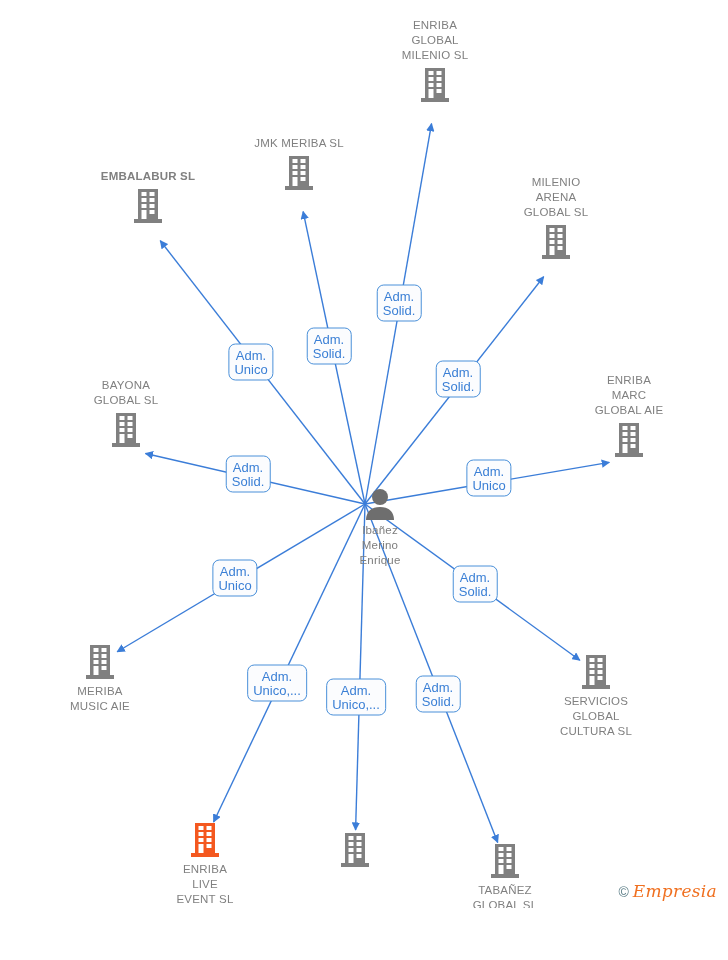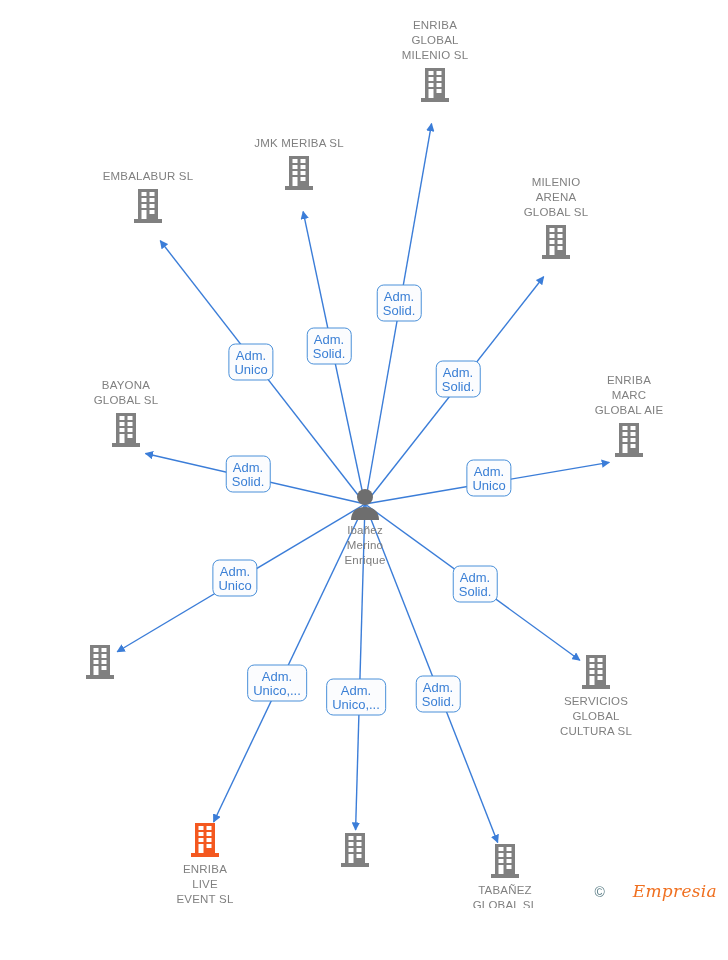--- a/index.html
+++ b/index.html
@@ -76,21 +76,20 @@
     color: #5a7d86;
     line-height: 1;
   }
   #watermark .brand {
     font-family: "DejaVu Serif", serif;
     font-style: italic;
     font-size: 17px;
     color: #f07020;
     line-height: 1;
     letter-spacing: .3px;
-    margin-left: 24px;
   }
 </style>
 </head>
 <body>
 
 <div id="canvas">
 
   <svg id="edge-layer" viewBox="0 0 728 960" width="728" height="960">
     <defs>
       <marker id="arrow" viewBox="0 0 10 10" refX="9" refY="5" markerWidth="6" markerHeight="6" orient="auto-start-reverse">
@@ -142,21 +141,21 @@
               <rect x="18.5" y="5" width="5" height="4" fill="#ffffff"></rect>
               <rect x="10.5" y="11" width="5" height="4" fill="#ffffff"></rect>
               <rect x="18.5" y="11" width="5" height="4" fill="#ffffff"></rect>
               <rect x="10.5" y="17" width="5" height="4" fill="#ffffff"></rect>
               <rect x="18.5" y="17" width="5" height="4" fill="#ffffff"></rect>
               <rect x="18.5" y="23" width="5" height="4" fill="#ffffff"></rect>
               <rect x="10.5" y="23" width="5" height="9" fill="#ffffff"></rect>
             </g>
           </svg></span>
       </div>
-      <div class="node label-above" style="left: 148px; top: 169px;">
+      <div class="node label-above" style="left: 148px; top: 169px; font-weight: bold;">
         <span class="caption">EMBALABUR SL</span>
         <span class="glyph"><svg width="34" height="38" viewBox="0 0 34 38">
             <g fill="#808080">
               <rect x="7" y="2" width="20" height="30"></rect>
               <rect x="3" y="32" width="28" height="4"></rect>
               <rect x="10.5" y="5" width="5" height="4" fill="#ffffff"></rect>
               <rect x="18.5" y="5" width="5" height="4" fill="#ffffff"></rect>
               <rect x="10.5" y="11" width="5" height="4" fill="#ffffff"></rect>
               <rect x="18.5" y="11" width="5" height="4" fill="#ffffff"></rect>
               <rect x="10.5" y="17" width="5" height="4" fill="#ffffff"></rect>
@@ -230,20 +229,22 @@
               <rect x="10.5" y="5" width="5" height="4" fill="#ffffff"></rect>
               <rect x="18.5" y="5" width="5" height="4" fill="#ffffff"></rect>
               <rect x="10.5" y="11" width="5" height="4" fill="#ffffff"></rect>
               <rect x="18.5" y="11" width="5" height="4" fill="#ffffff"></rect>
               <rect x="10.5" y="17" width="5" height="4" fill="#ffffff"></rect>
               <rect x="18.5" y="17" width="5" height="4" fill="#ffffff"></rect>
               <rect x="18.5" y="23" width="5" height="4" fill="#ffffff"></rect>
               <rect x="10.5" y="23" width="5" height="9" fill="#ffffff"></rect>
             </g>
           </svg></span>
+        <span class="caption">MERIBA
+MUSIC AIE</span>
       </div>
       <div class="node label-below" style="left: 596px; top: 653px;">
         <span class="glyph"><svg width="34" height="38" viewBox="0 0 34 38">
             <g fill="#808080">
               <rect x="7" y="2" width="20" height="30"></rect>
               <rect x="3" y="32" width="28" height="4"></rect>
               <rect x="10.5" y="5" width="5" height="4" fill="#ffffff"></rect>
               <rect x="18.5" y="5" width="5" height="4" fill="#ffffff"></rect>
               <rect x="10.5" y="11" width="5" height="4" fill="#ffffff"></rect>
               <rect x="18.5" y="11" width="5" height="4" fill="#ffffff"></rect>
@@ -303,21 +304,21 @@
               <rect x="18.5" y="11" width="5" height="4" fill="#ffffff"></rect>
               <rect x="10.5" y="17" width="5" height="4" fill="#ffffff"></rect>
               <rect x="18.5" y="17" width="5" height="4" fill="#ffffff"></rect>
               <rect x="18.5" y="23" width="5" height="4" fill="#ffffff"></rect>
               <rect x="10.5" y="23" width="5" height="9" fill="#ffffff"></rect>
             </g>
           </svg></span>
         <span class="caption">TABAÑEZ
 GLOBAL SL</span>
       </div>
-      <div class="node person label-below" style="left: 365px; top: 488px;">
+      <div class="node person label-below" style="left: 380px; top: 488px;">
         <span class="glyph"><svg width="34" height="32" viewBox="0 0 34 32">
             <g fill="#6e6e6e">
               <circle cx="17" cy="9" r="8"></circle>
               <path d="M17 19 C 7 19 3 25 3 32 L 31 32 C 31 25 27 19 17 19 Z"></path>
             </g>
           </svg></span>
         <span class="caption">Ibañez
 Merino
 Enrique</span>
       </div>

